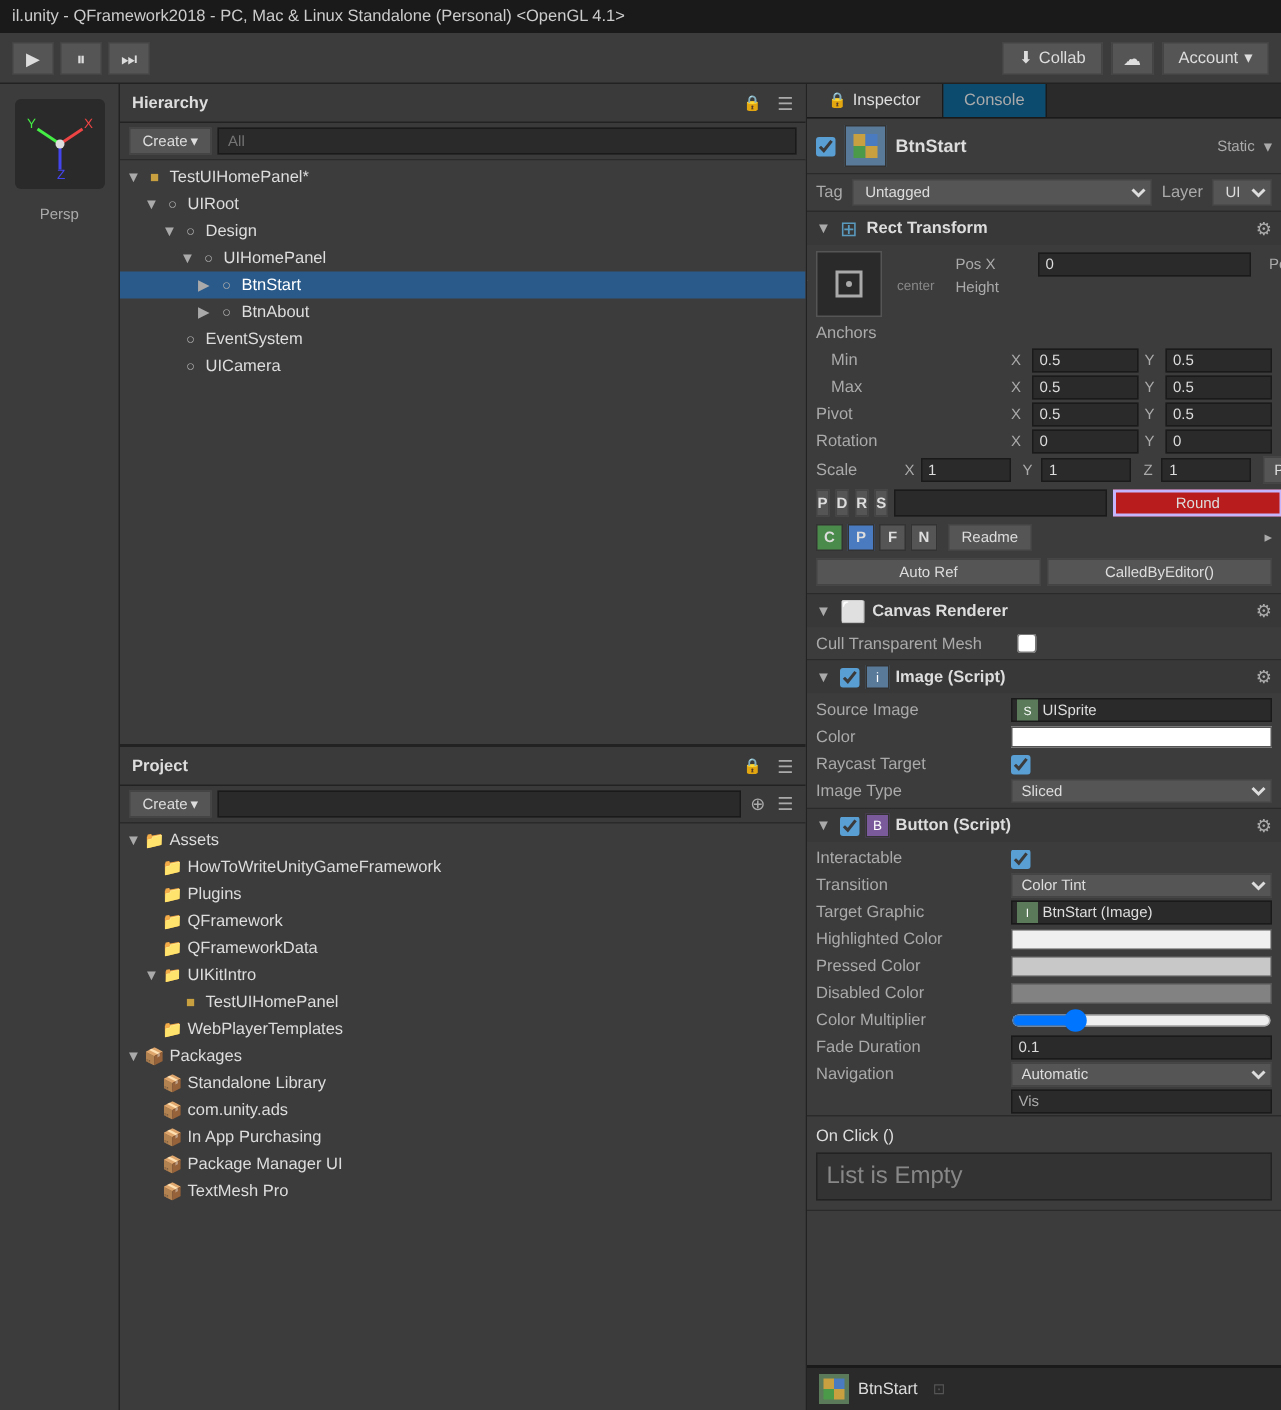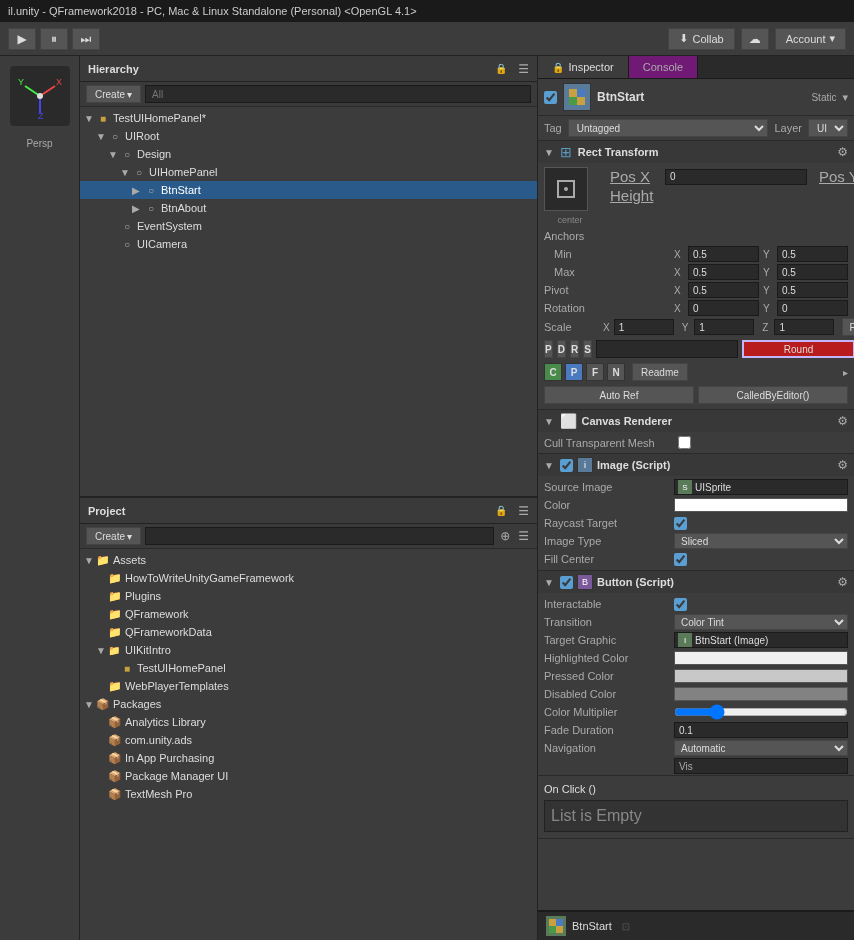--- a/index.html
+++ b/index.html
@@ -233,21 +233,21 @@
       border-right: 1px solid #1a1a1a;
       display: flex;
       align-items: center;
       gap: 4px;
     }
     .inspector-tab.active {
       background: #3c3c3c;
       color: #ddd;
     }
     .inspector-tab:not(.active) {
-      background: #701a75;
+      background: #0c4a6e;
       color: #aaa;
       justify-content: flex-end;
     }
 
     .inspector-content {
       flex: 1;
       overflow-y: auto;
       background: #3c3c3c;
     }
 
@@ -377,23 +377,22 @@
       grid-template-columns: 1fr 1fr;
       gap: 0;
     }
     .rt-cell {
       display: flex;
       align-items: center;
       padding: 1px 6px;
     }
     .rt-label {
       color: #aaa;
-      font-size: 15px;
+      font-size: 10px;
       width: 55px;
-      text-decoration: underline;
     }
     .rt-field {
       background: #2a2a2a;
       border: 1px solid #1a1a1a;
       color: #ddd;
       height: 16px;
       padding: 0 4px;
       font-size: 10px;
       flex: 1;
     }
@@ -602,21 +601,20 @@
 
     .rt-section-inner {
       display: flex;
       padding: 2px 6px;
       gap: 8px;
       align-items: flex-start;
     }
 
     .anchor-center-container {
       display: flex;
-      flex-direction: column;
       align-items: center;
       gap: 2px;
       position: relative;
     }
     .anchor-center-label {
       font-size: 9px;
       color: #aaa;
       position: absolute;
       left: -32px;
       top: 14px;
@@ -824,21 +822,21 @@
         </div>
 
         <div class="tree-item" style="padding-left:4px;">
           <span class="tree-toggle">▼</span>
           <span class="tree-icon package-folder">📦</span>
           <span class="tree-label">Packages</span>
         </div>
         <div class="tree-item" style="padding-left:16px;">
           <span class="tree-toggle" style="visibility:hidden;">▶</span>
           <span class="tree-icon package-folder">📦</span>
-          <span class="tree-label">Analytics Library</span>
+          <span class="tree-label">Standalone Library</span>
         </div>
         <div class="tree-item" style="padding-left:16px;">
           <span class="tree-toggle" style="visibility:hidden;">▶</span>
           <span class="tree-icon package-folder">📦</span>
           <span class="tree-label">com.unity.ads</span>
         </div>
         <div class="tree-item" style="padding-left:16px;">
           <span class="tree-toggle" style="visibility:hidden;">▶</span>
           <span class="tree-icon package-folder">📦</span>
           <span class="tree-label">In App Purchasing</span>
@@ -1043,24 +1041,20 @@
           <div class="prop-row">
             <span class="prop-label">Raycast Target</span>
             <input type="checkbox" class="prop-checkbox" checked="" style="">
           </div>
           <div class="prop-row">
             <span class="prop-label">Image Type</span>
             <select class="prop-select">
               <option>Sliced</option>
             </select>
           </div>
-          <div class="prop-row">
-            <span class="prop-label">Fill Center</span>
-            <input type="checkbox" class="prop-checkbox" checked="" style="">
-          </div>
         </div>
       </div>
 
       <div class="component-section">
         <div class="component-header">
           <span class="component-fold-icon">▼</span>
           <input type="checkbox" class="component-checkbox" checked="" style="">
           <span style="width:16px;height:16px;background:#7a5a9a;display:inline-flex;align-items:center;justify-content:center;font-size:9px;color:#fff;border:1px solid #333;">B</span>
           <span class="component-title">Button (Script)</span>
           <span class="component-menu-btn gear-icon-sm">⚙</span>

